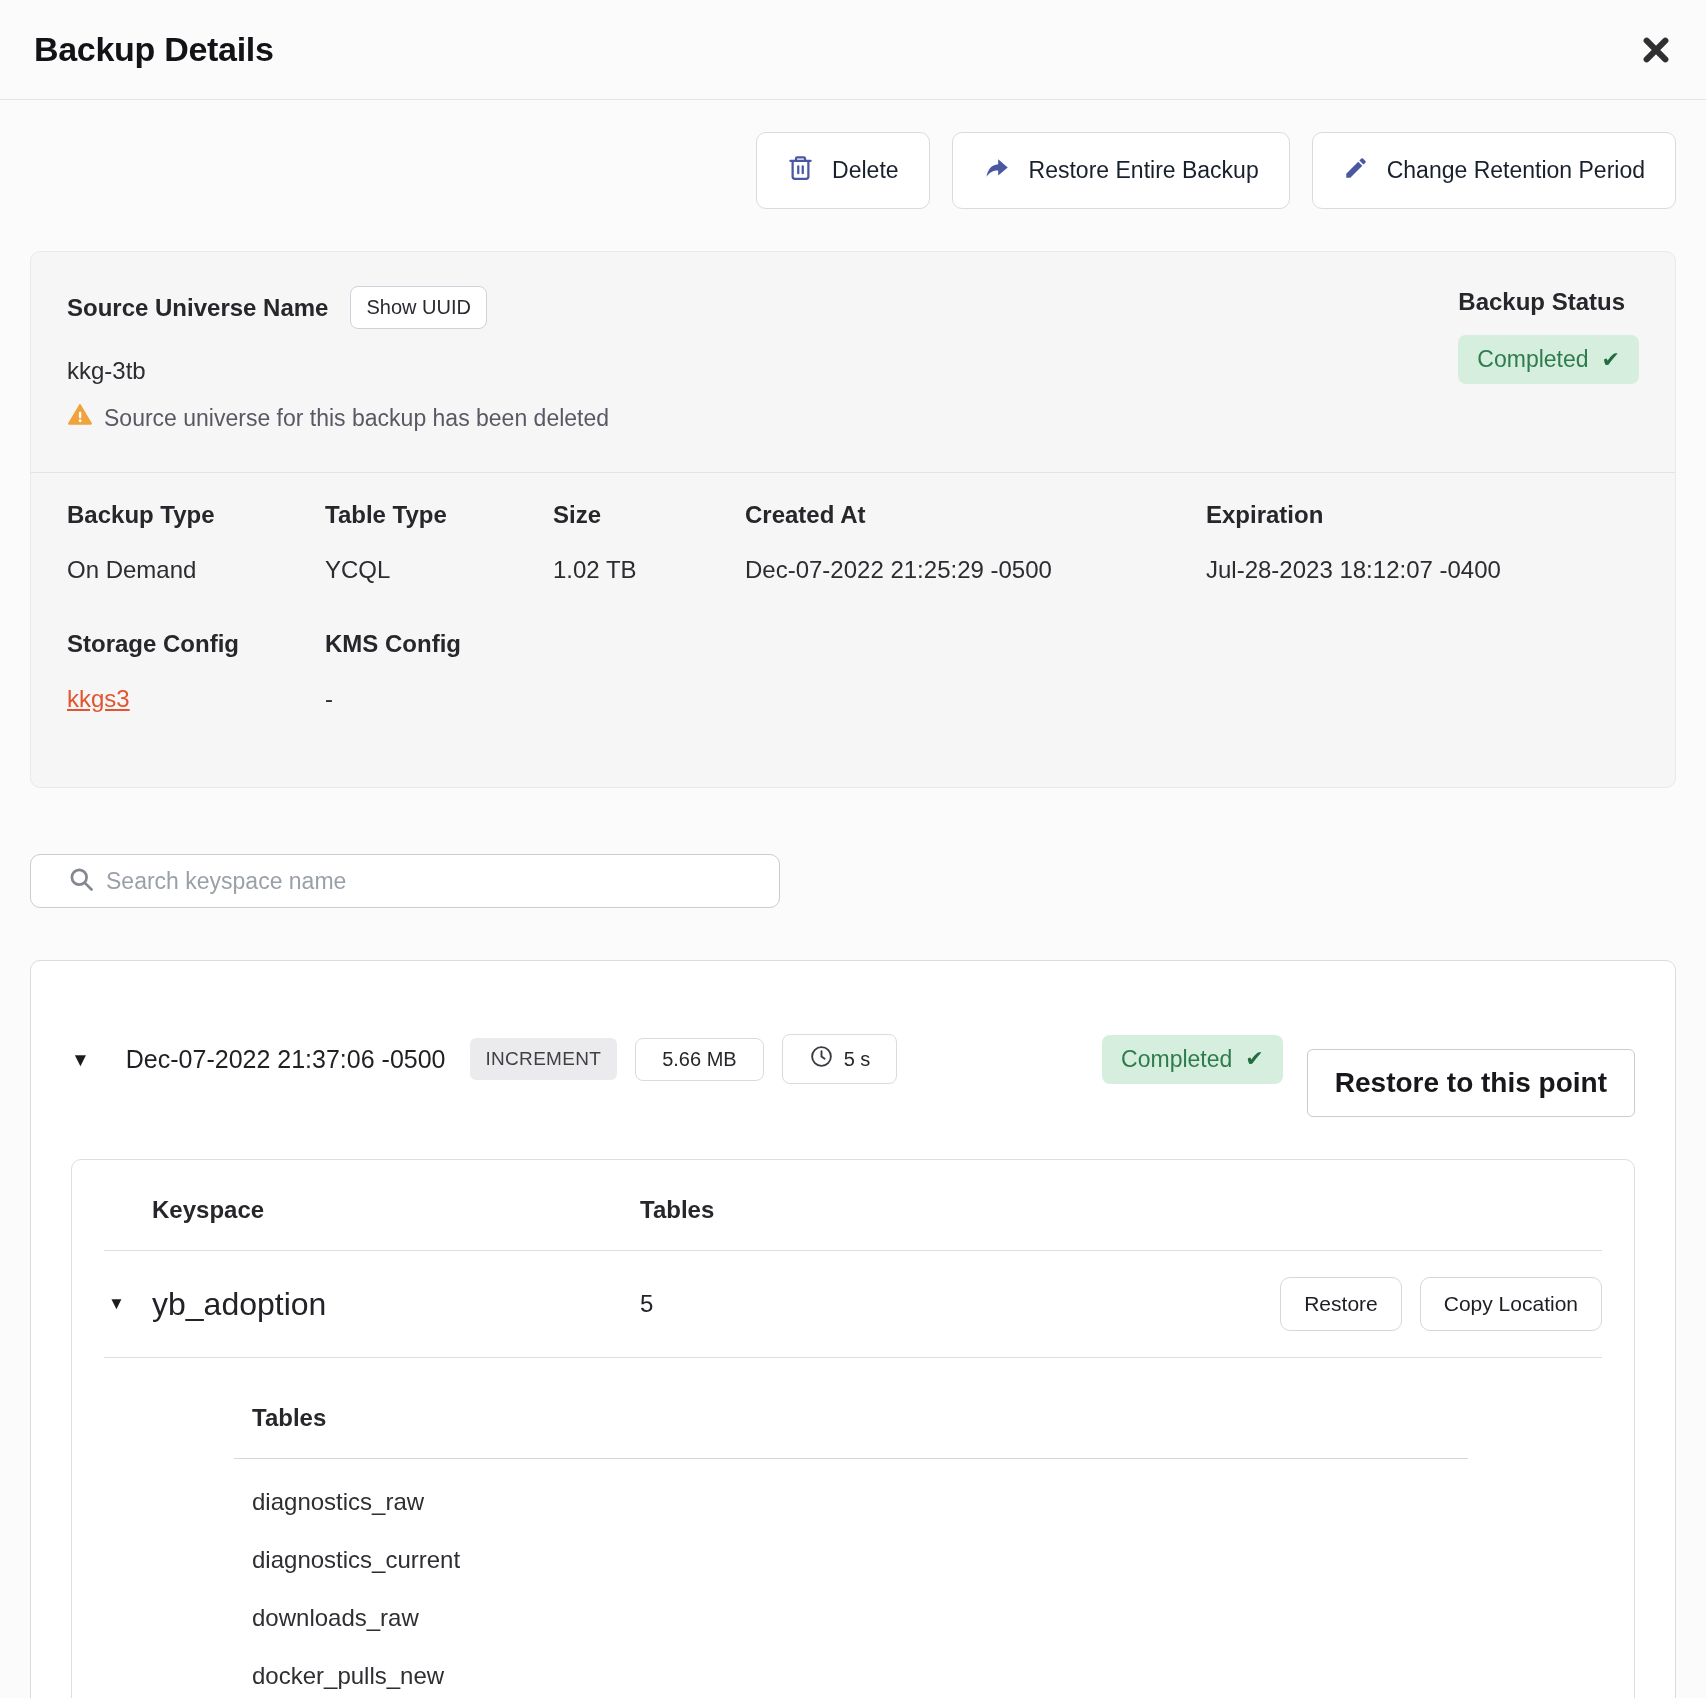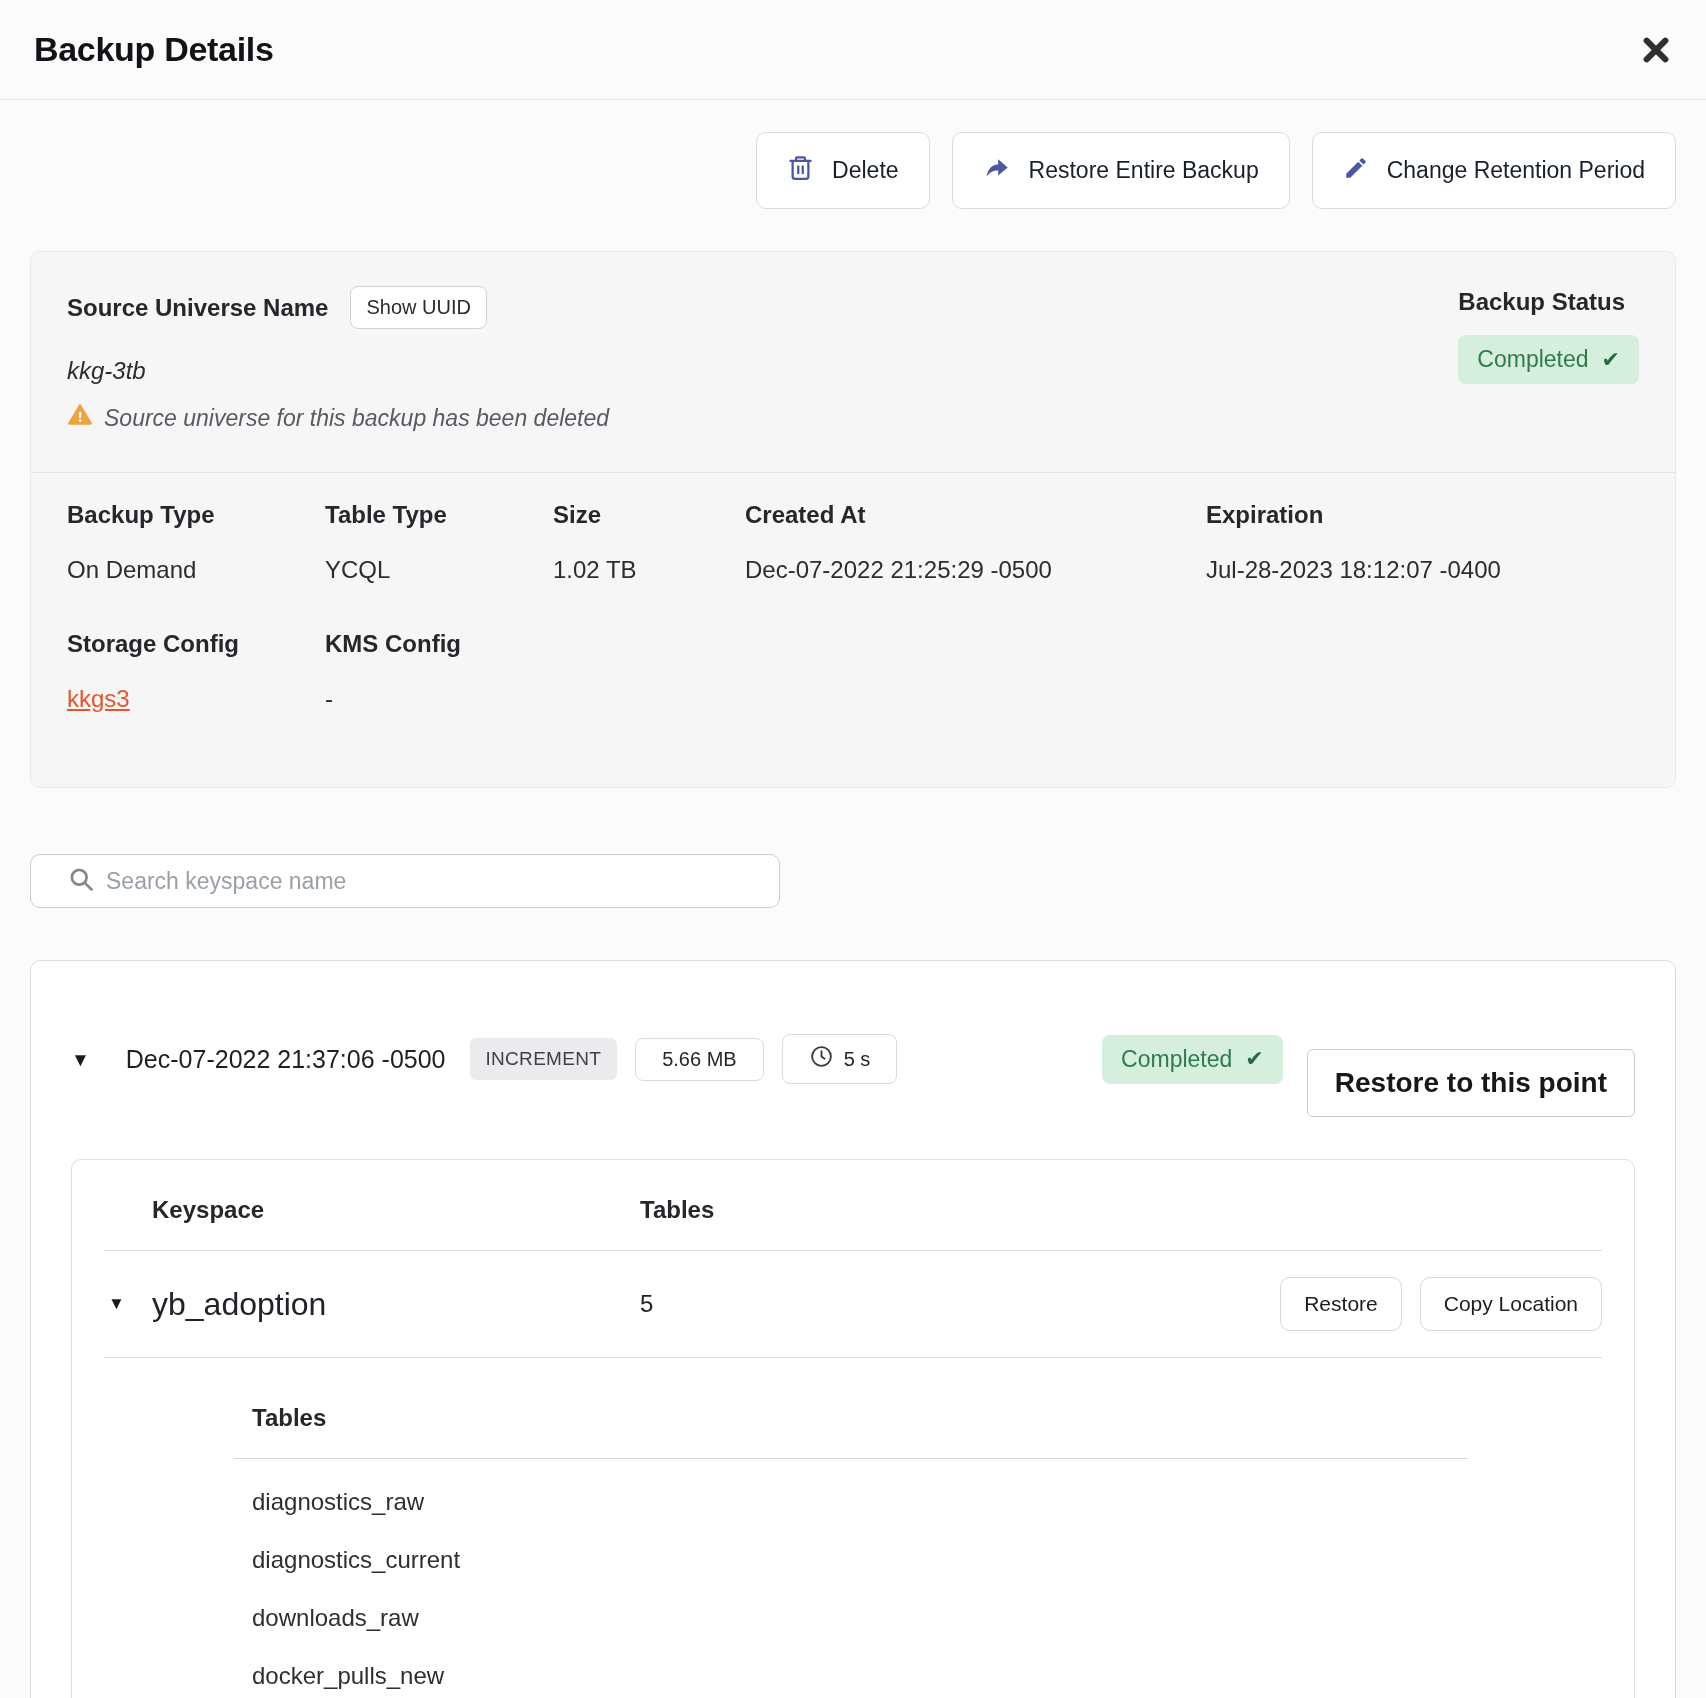--- a/index.html
+++ b/index.html
@@ -22,23 +22,23 @@
     font-size:23px; color:#18202c; cursor:pointer; }
   .btn svg { flex:0 0 auto; }
 
   
   .panel { margin-top:42px; background:#f6f6f7; border:1px solid #e9e9eb; border-radius:10px; }
   .panel-top { display:flex; justify-content:space-between; padding:34px 36px 38px; }
   .lbl { font-size:24px; font-weight:bold; color:#26262b; }
   .src-label-row { display:flex; align-items:center; }
   .uuid-btn { font-size:20px; padding:9px 15px; border:1px solid #cfd2da; border-radius:8px;
     background:#fff; margin-left:22px; color:#2a2a30; cursor:pointer; }
-  .universe-name { font-size:24px; margin-top:28px; color:#2c2c31;font-style:italic; }
+  .universe-name { font-size:24px; margin-top:28px; color:#2c2c31; }
   .warning-row { display:flex; align-items:center; gap:11px; margin-top:17px;
-    font-size:23px; color:#585962;font-style:italic; }
+    font-size:23px; color:#585962; }
   .status-block { display:flex; flex-direction:column; align-items:flex-start; padding-top:2px; }
   .badge-green { background:#d6eedd; color:#2e7c4d; font-size:23px; padding:11px 19px;
     border-radius:8px; display:inline-flex; gap:13px; align-items:center; margin-top:19px; }
   .badge-green .chk { font-size:22px; color:#256b41; }
   .panel-divider { height:1px; background:#e3e3e6; }
   .panel-bottom { padding:28px 36px 74px; }
   .field-row { display:flex; }
   .field .value { margin-top:27px; font-size:24px; color:#2c2c31; font-weight:normal; }
   .f1 { width:258px; } .f2 { width:228px; } .f3 { width:192px; } .f4 { width:461px; }
   .row2 { margin-top:46px; }

